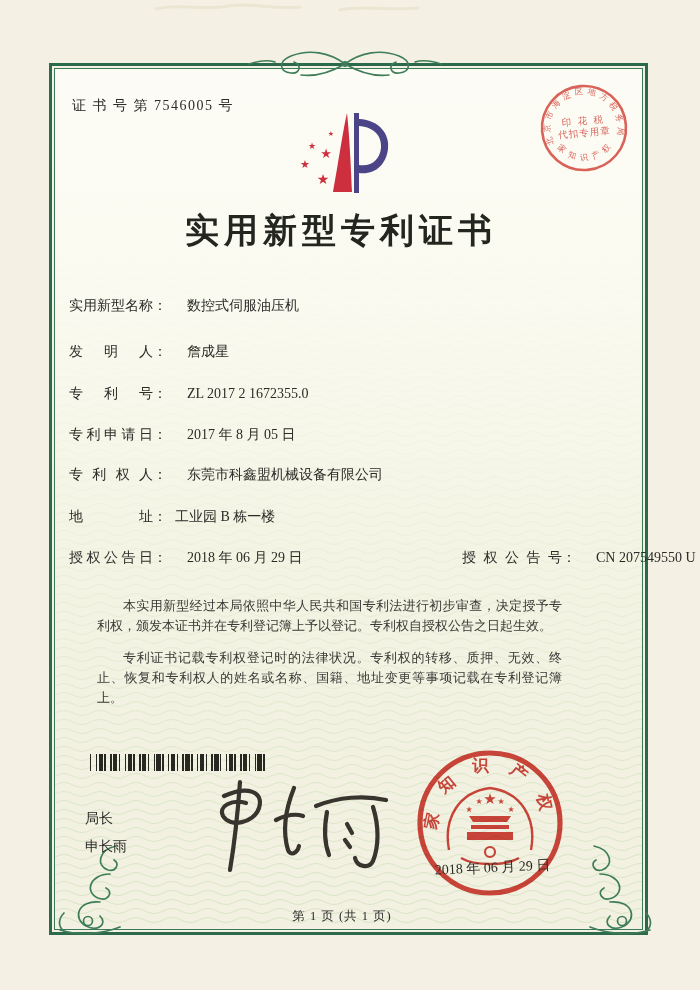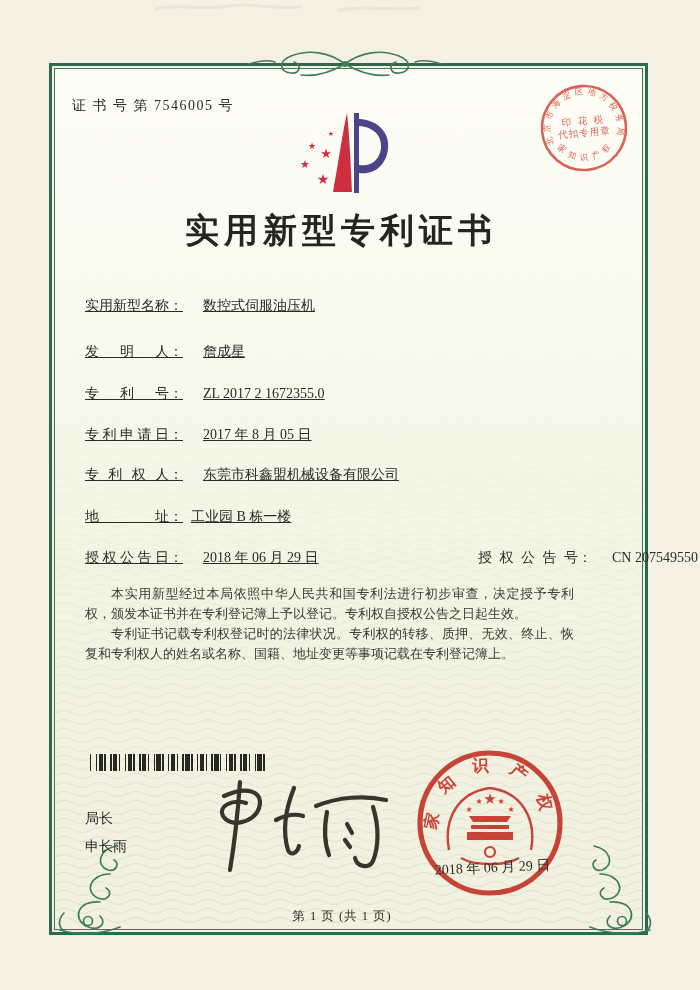--- a/index.html
+++ b/index.html
@@ -17,32 +17,32 @@
   
   .bg{position:absolute; left:55px; top:69px; width:587px; height:857px; z-index:0; overflow:hidden;}
   .bg svg{position:absolute; left:0; top:0;}
   .bg .tint{position:absolute; inset:0;
     background:linear-gradient(180deg, rgba(253,253,247,.96) 0%, rgba(251,252,242,.8) 28%,
                rgba(243,248,229,.45) 55%, rgba(233,242,214,.18) 80%, rgba(229,240,206,.12) 100%);}
   
   .certno{position:absolute; left:72px; top:97px; font-size:14px; letter-spacing:1.5px; z-index:3;}
   .title{position:absolute; left:41px; top:208px; width:600px; text-align:center;
          font-size:34px; font-weight:bold; letter-spacing:5px; color:#23261f; z-index:3;}
-  .frow{position:absolute; left:85px; display:flex; align-items:baseline;
-        font-size:14px; line-height:18px; z-index:3;text-decoration:underline;}
+  .frow{position:absolute; left:69px; display:flex; align-items:baseline;
+        font-size:14px; line-height:18px; z-index:3;}
   .flabel{display:inline-block; width:84px; text-align:justify; text-align-last:justify;}
   .fcolon{display:inline-block;}
   .fvalue{margin-left:20px; white-space:nowrap;}
   .addr-lines{margin-left:8px;}
   .addr-lines div{line-height:19px; white-space:nowrap;}
   .grant-right{position:absolute; left:393px; top:0; display:flex; align-items:baseline;}
   .grant-right .flabel{width:100px;}
   .body-text{position:absolute; left:85px; top:584px; width:489px; z-index:3;
              font-size:13px; line-height:20px; text-align:justify; color:#3a3a36;}
-  .body-text p{margin:0; text-indent:2em;}
+  .body-text p{margin:12px; text-indent:2em;}
   .barcode{position:absolute; left:90px; top:754px; width:180px; height:17px; z-index:3;
            font-size:0; mix-blend-mode:multiply;}
   .barcode i{display:inline-block; height:17px; vertical-align:top;}
   .director{position:absolute; left:85px; top:805px; z-index:3; font-size:14px; line-height:28px;}
   .signature{position:absolute; left:190px; top:776px; z-index:4; mix-blend-mode:multiply;}
   .seal{position:absolute; left:413px; top:746px; z-index:4; mix-blend-mode:multiply;}
   .seal-date{position:absolute; left:405px; top:859px; width:175px; text-align:center;
              font-size:14px; color:#2a2a26; transform:rotate(-2.5deg); z-index:5;}
   .footer{position:absolute; left:42px; top:908px; width:600px; text-align:center;
           font-size:12.5px; letter-spacing:1px; z-index:3;}

